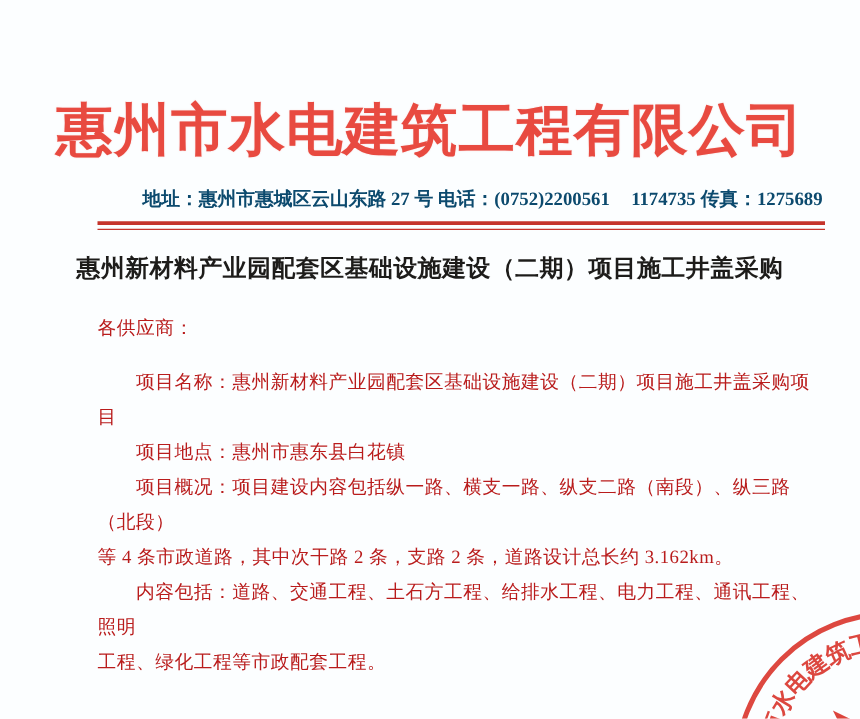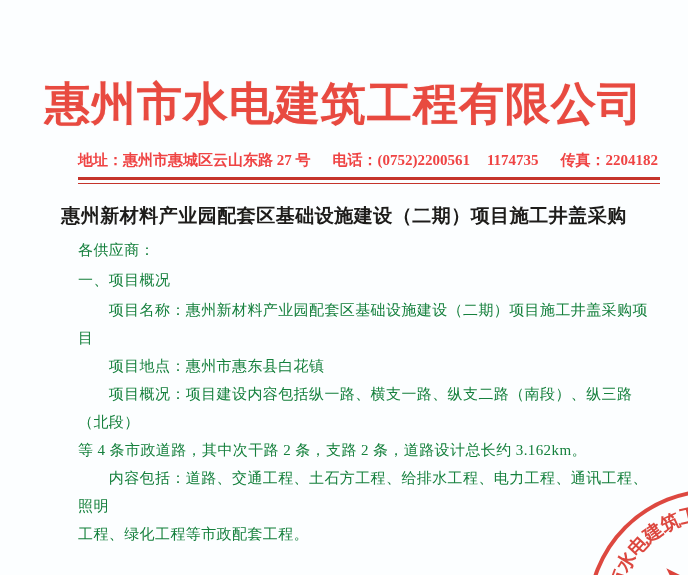--- a/index.html
+++ b/index.html
@@ -17,52 +17,52 @@
     font-size: 45px;
     font-weight: bold;
     line-height: 56px;
     letter-spacing: 1px;
     color: #e84a40;
     text-shadow: 0 0 1px rgba(232, 74, 64, 0.35);
     white-space: nowrap;
   }
   .contact-row {
     margin-top: 18px;
-    padding: 0 30px 0 78px;
+    padding: 0 30px 0 114px;
     display: flex;
     justify-content: space-between;
     align-items: baseline;
     font-size: 15px;
     font-weight: bold;
     line-height: 20px;
-    color: #ef4444;
+    color: #0c4a6e;
     white-space: nowrap;
   }
   .phone-group { display: flex; gap: 17px; }
   .divider-rule {
     margin: 7px 28px 0 78px;
     height: 3px;
     border-top: 3px solid #c5342b;
     border-bottom: 1px solid #c5342b;
   }
   .doc-title {
     margin-top: 14px;
     text-align: center;
     font-size: 19px;
     font-weight: bold;
     line-height: 36px;
     letter-spacing: 0.5px;
     color: #1d1c1a;
   }
   .body-text {
-    margin: 2px 34px 0 78px;
+    margin: 15px 34px 0 78px;
     font-size: 15px;
     line-height: 28px;
     letter-spacing: 0.4px;
-    color: #15803d;
+    color: #b91c1c;
     white-space: pre-line;
   }
   .seal {
     position: absolute;
     left: 573px;
     top: 475px;
     width: 280px;
     height: 280px;
     pointer-events: none;
   }
@@ -78,33 +78,32 @@
 <div class="page">
 
   <div class="company-name">惠州市水电建筑工程有限公司</div>
 
   <div class="contact-row">
     <span>地址：惠州市惠城区云山东路 27 号</span>
     <span class="phone-group">
       <span>电话：(0752)2200561</span>
       <span>1174735</span>
     </span>
-    <span>传真：2204182</span>
+    <span>传真：1275689</span>
   </div>
 
   <div class="divider-rule"></div>
 
   <div class="doc-title">
     <div>惠州新材料产业园配套区基础设施建设（二期）项目施工井盖采购</div>
   </div>
 
   <div class="body-text">各供应商：</div>
 
 
-  <div class="body-text">一、项目概况</div>
 
   <div class="body-text">　　项目名称：惠州新材料产业园配套区基础设施建设（二期）项目施工井盖采购项目
 　　项目地点：惠州市惠东县白花镇
 　　项目概况：项目建设内容包括纵一路、横支一路、纵支二路（南段）、纵三路（北段）
 等 4 条市政道路，其中次干路 2 条，支路 2 条，道路设计总长约 3.162km。
 　　内容包括：道路、交通工程、土石方工程、给排水工程、电力工程、通讯工程、照明
 工程、绿化工程等市政配套工程。</div>
 
   <svg class="seal" viewBox="0 0 280 280" xmlns="http://www.w3.org/2000/svg">
     <circle id="seal-circle" cx="140" cy="140" r="124" fill="none" stroke-width="4" opacity="0.9" stroke="#d9342b"></circle>

